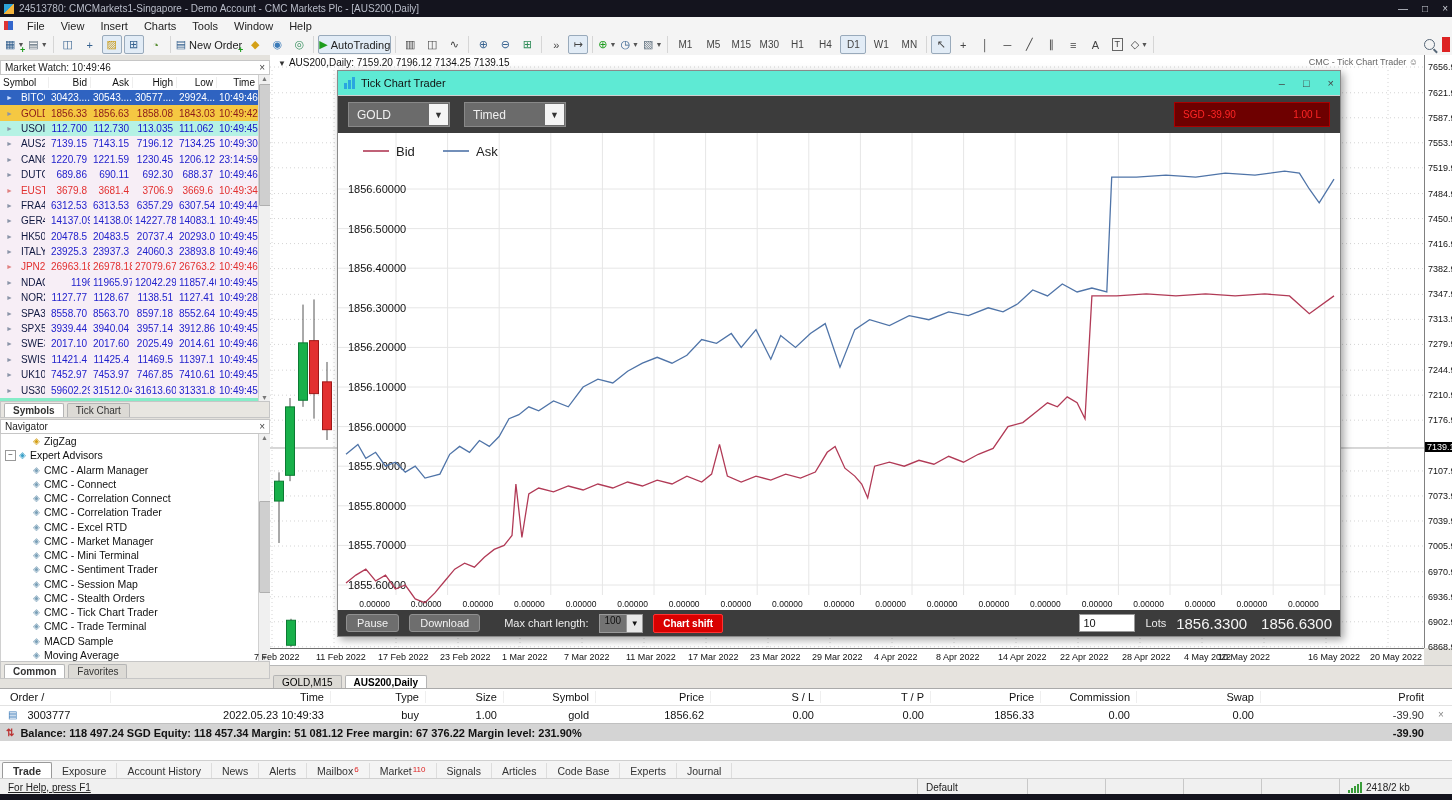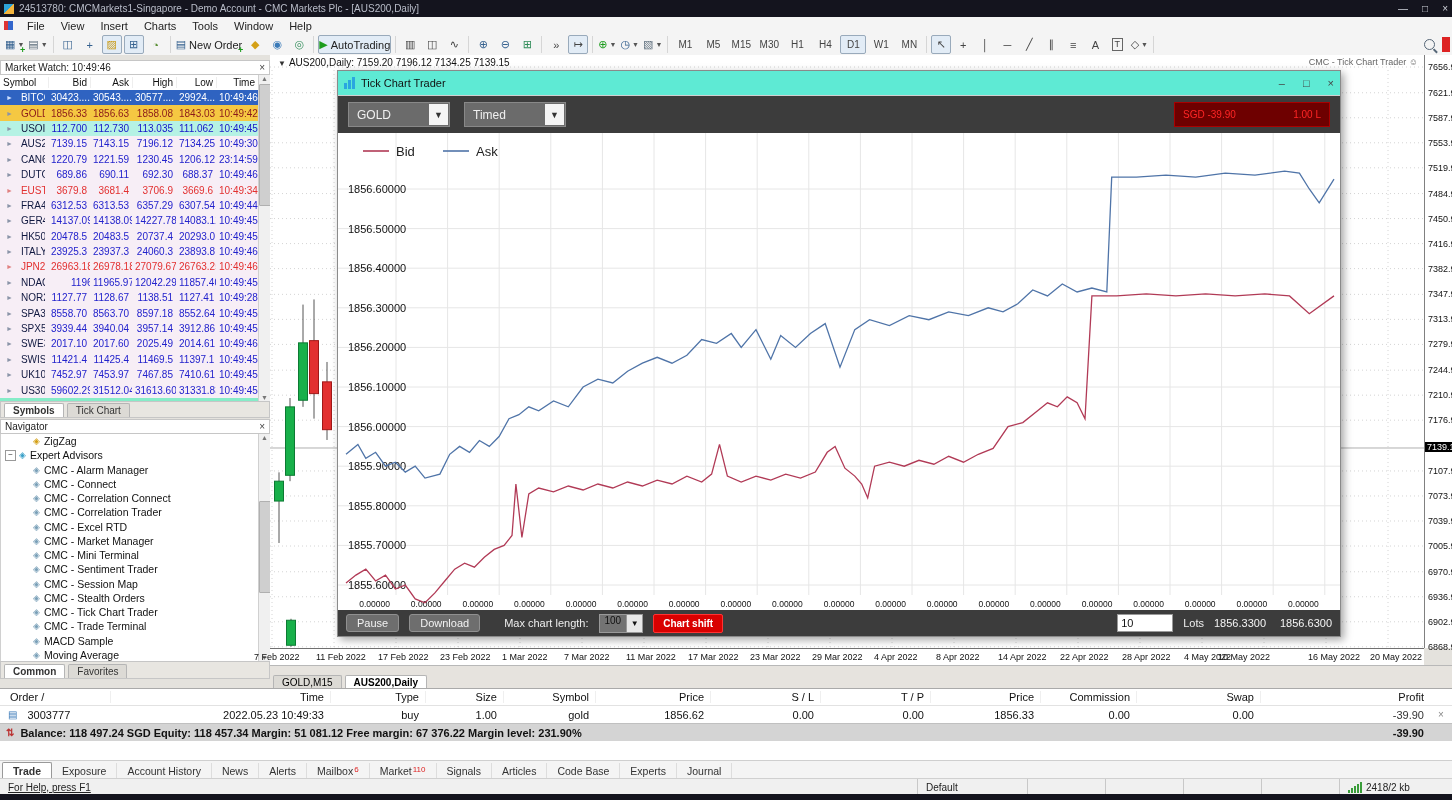--- a/index.html
+++ b/index.html
@@ -85,21 +85,21 @@
   .tw-gbtn{background:#6e6e6e;border:1px solid #909090;border-radius:3px;color:#f2f2f2;font-size:11px;
            padding:2px 10px;cursor:default;}
   .tw-red{background:#d90000;border:1px solid #f33;border-radius:2px;color:#fff;font-weight:bold;
           font-size:10px;padding:3px 9px;cursor:default;}
   .tw-sel-s{background:#737373;color:#111;font-size:10px;border:1px solid #999;display:flex;align-items:flex-start;height:17px;}
   .tw-sel-s .v{padding:0 5px;}
   .tw-sel-s .chev2{background:#e8e8e8;border-left:1px solid #999;height:100%;display:flex;align-items:center;
                    justify-content:center;width:15px;font-size:8px;}
   .tw-input{width:48px;height:16px;background:#fff;border:1px solid #999;color:#111;font-size:11px;padding:0 3px;
             font-family:"Liberation Sans",sans-serif;}
-  .tw-prices{display:flex;gap:14px;font-size:11px;color:#f5f5f5;}
+  .tw-prices{display:flex;gap:14px;font-size:15px;color:#f5f5f5;}
   
   .trade-panel{left:0;top:688px;width:1452px;height:72px;background:#fff;border-top:1px solid #aaa;font-size:11px;color:#111;}
   .tr-grid{display:grid;grid-template-columns:110px 220px 95px 78px 92px 115px 110px 110px 110px 96px 124px 170px 22px;align-items:center;}
   .tr-head{height:16px;border-bottom:1px solid #e2e2e2;}
   .tr-head span{text-align:right;padding-right:6px;border-left:1px solid #efefef;overflow:hidden;white-space:nowrap;}
   .tr-head span:first-child{text-align:left;padding-left:10px;border-left:none;}
   .tr-row{height:17px;}
   .tr-row span{text-align:right;padding-right:6px;white-space:nowrap;}
   .tr-row .c1{text-align:left;padding-left:8px;display:flex;align-items:center;gap:4px;}
   .doc-ico{color:#3a7ab8;font-size:10px;}

